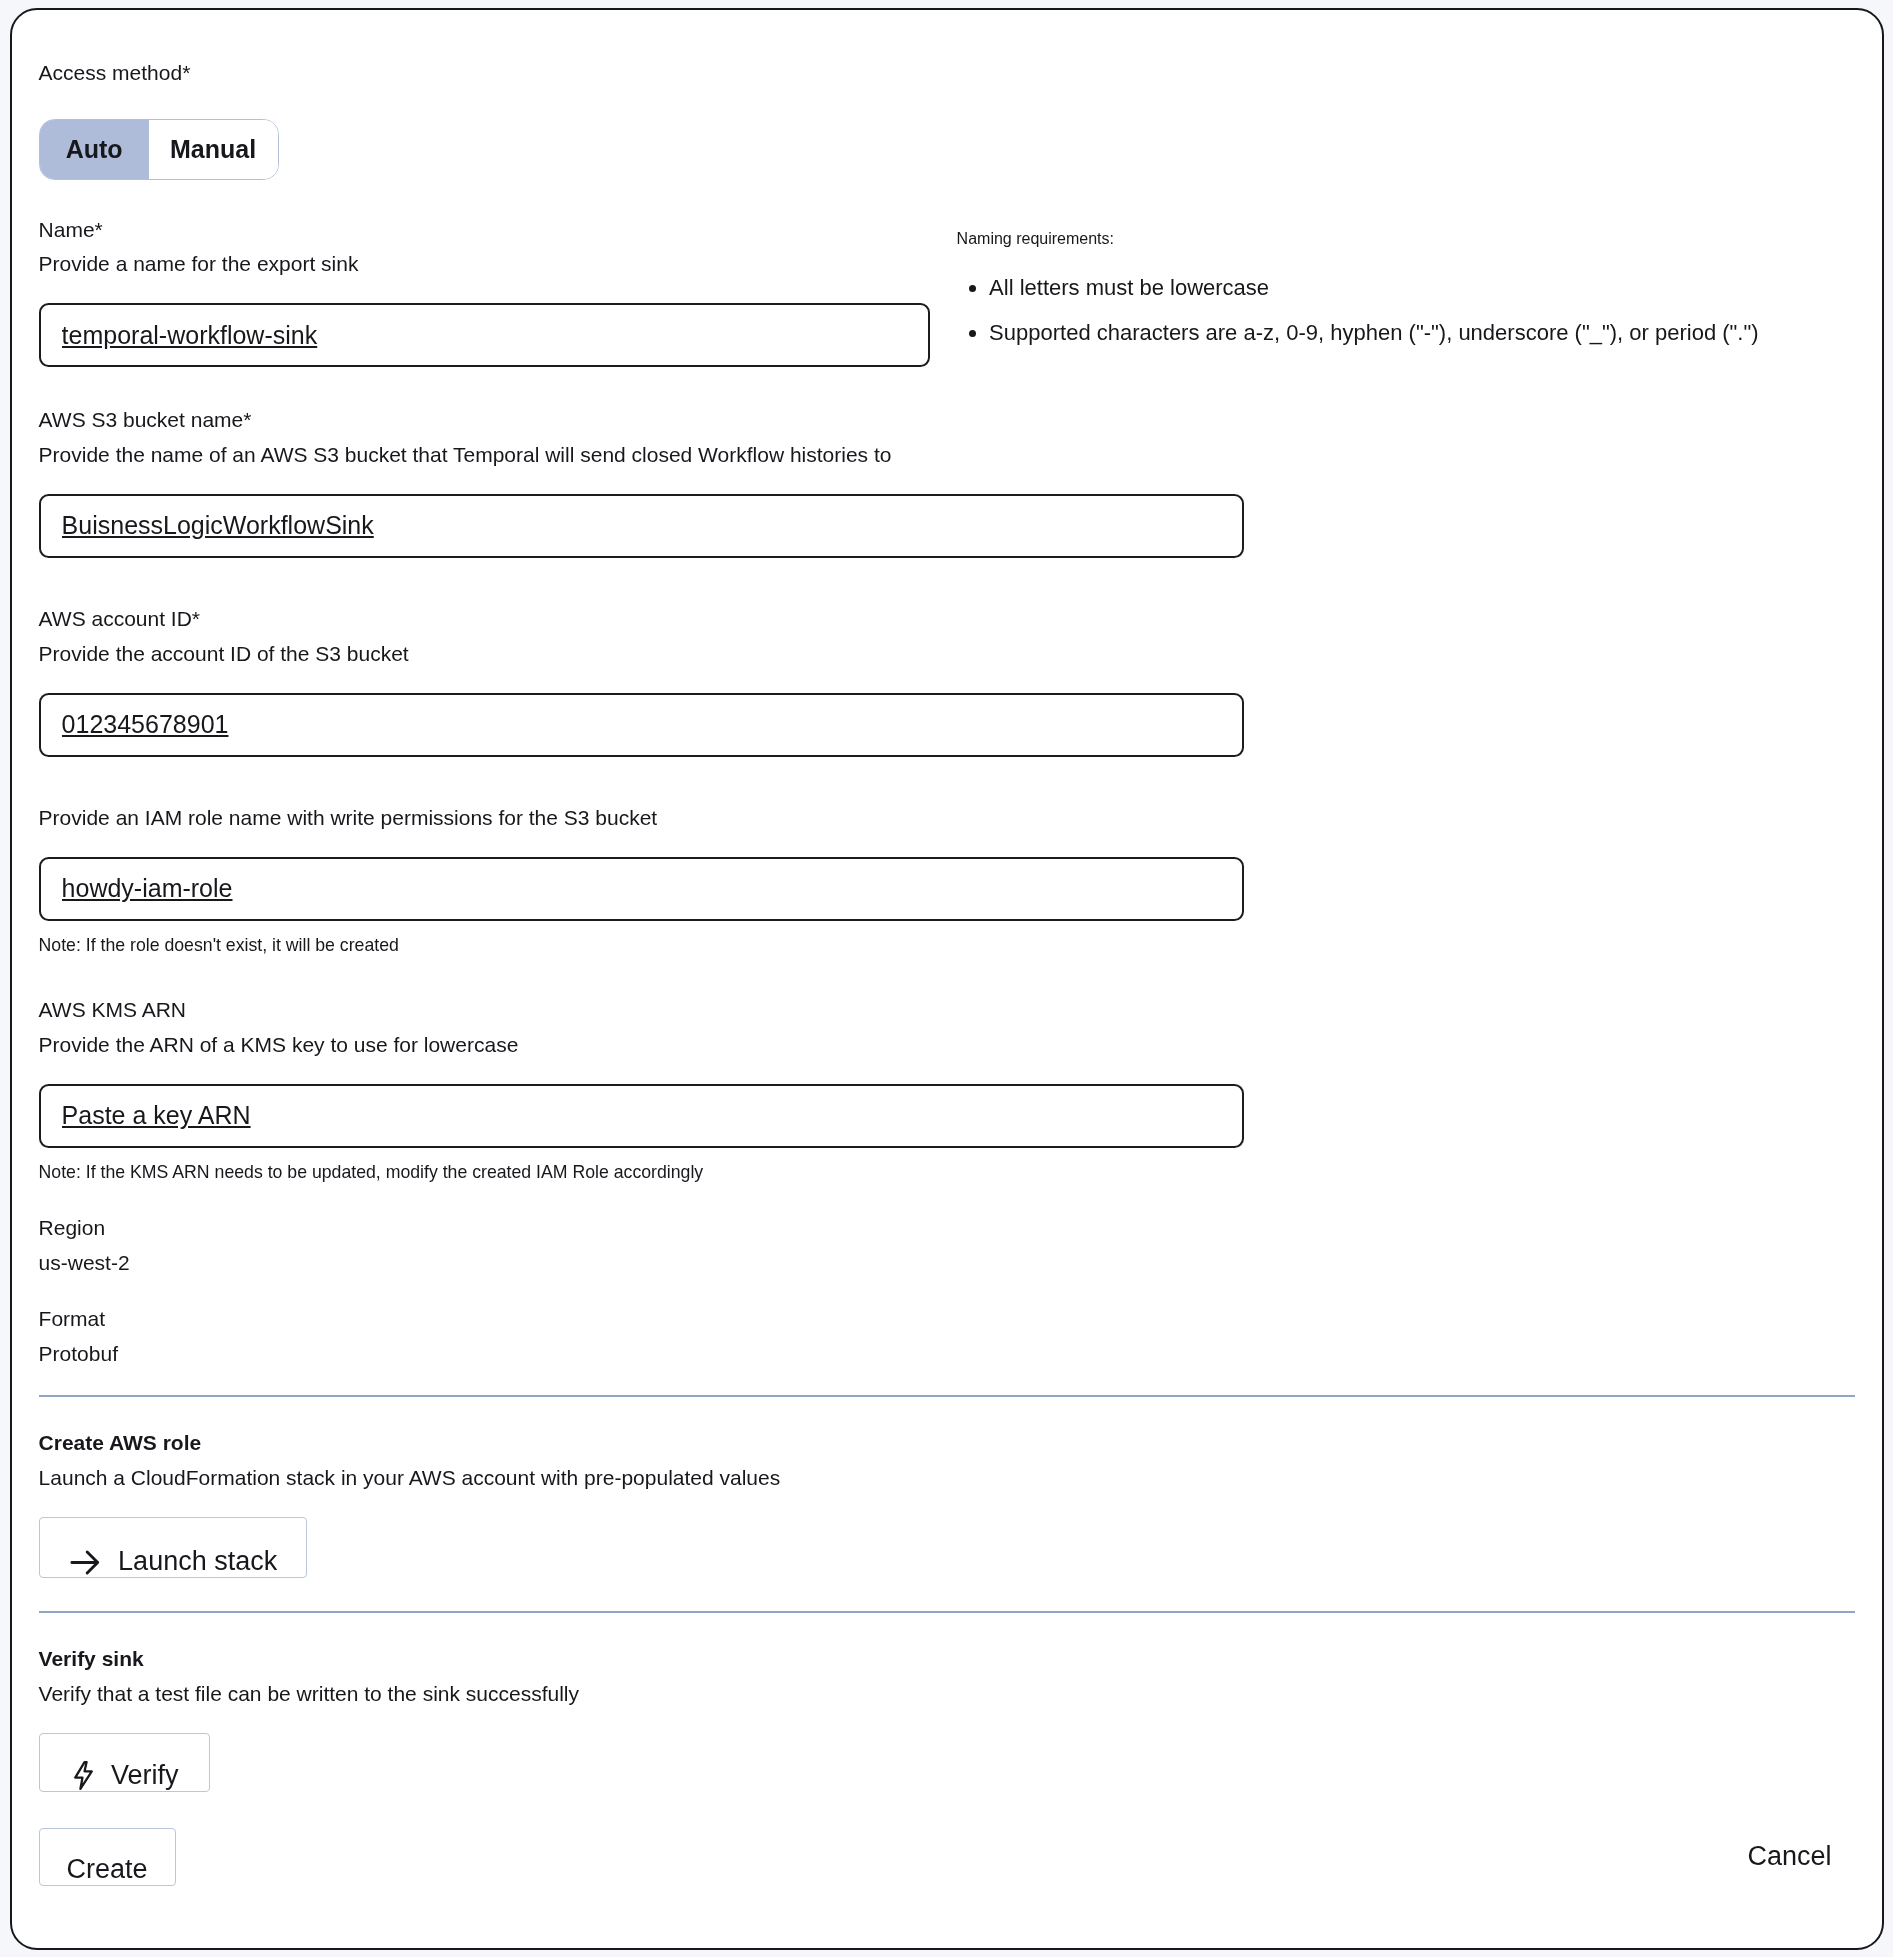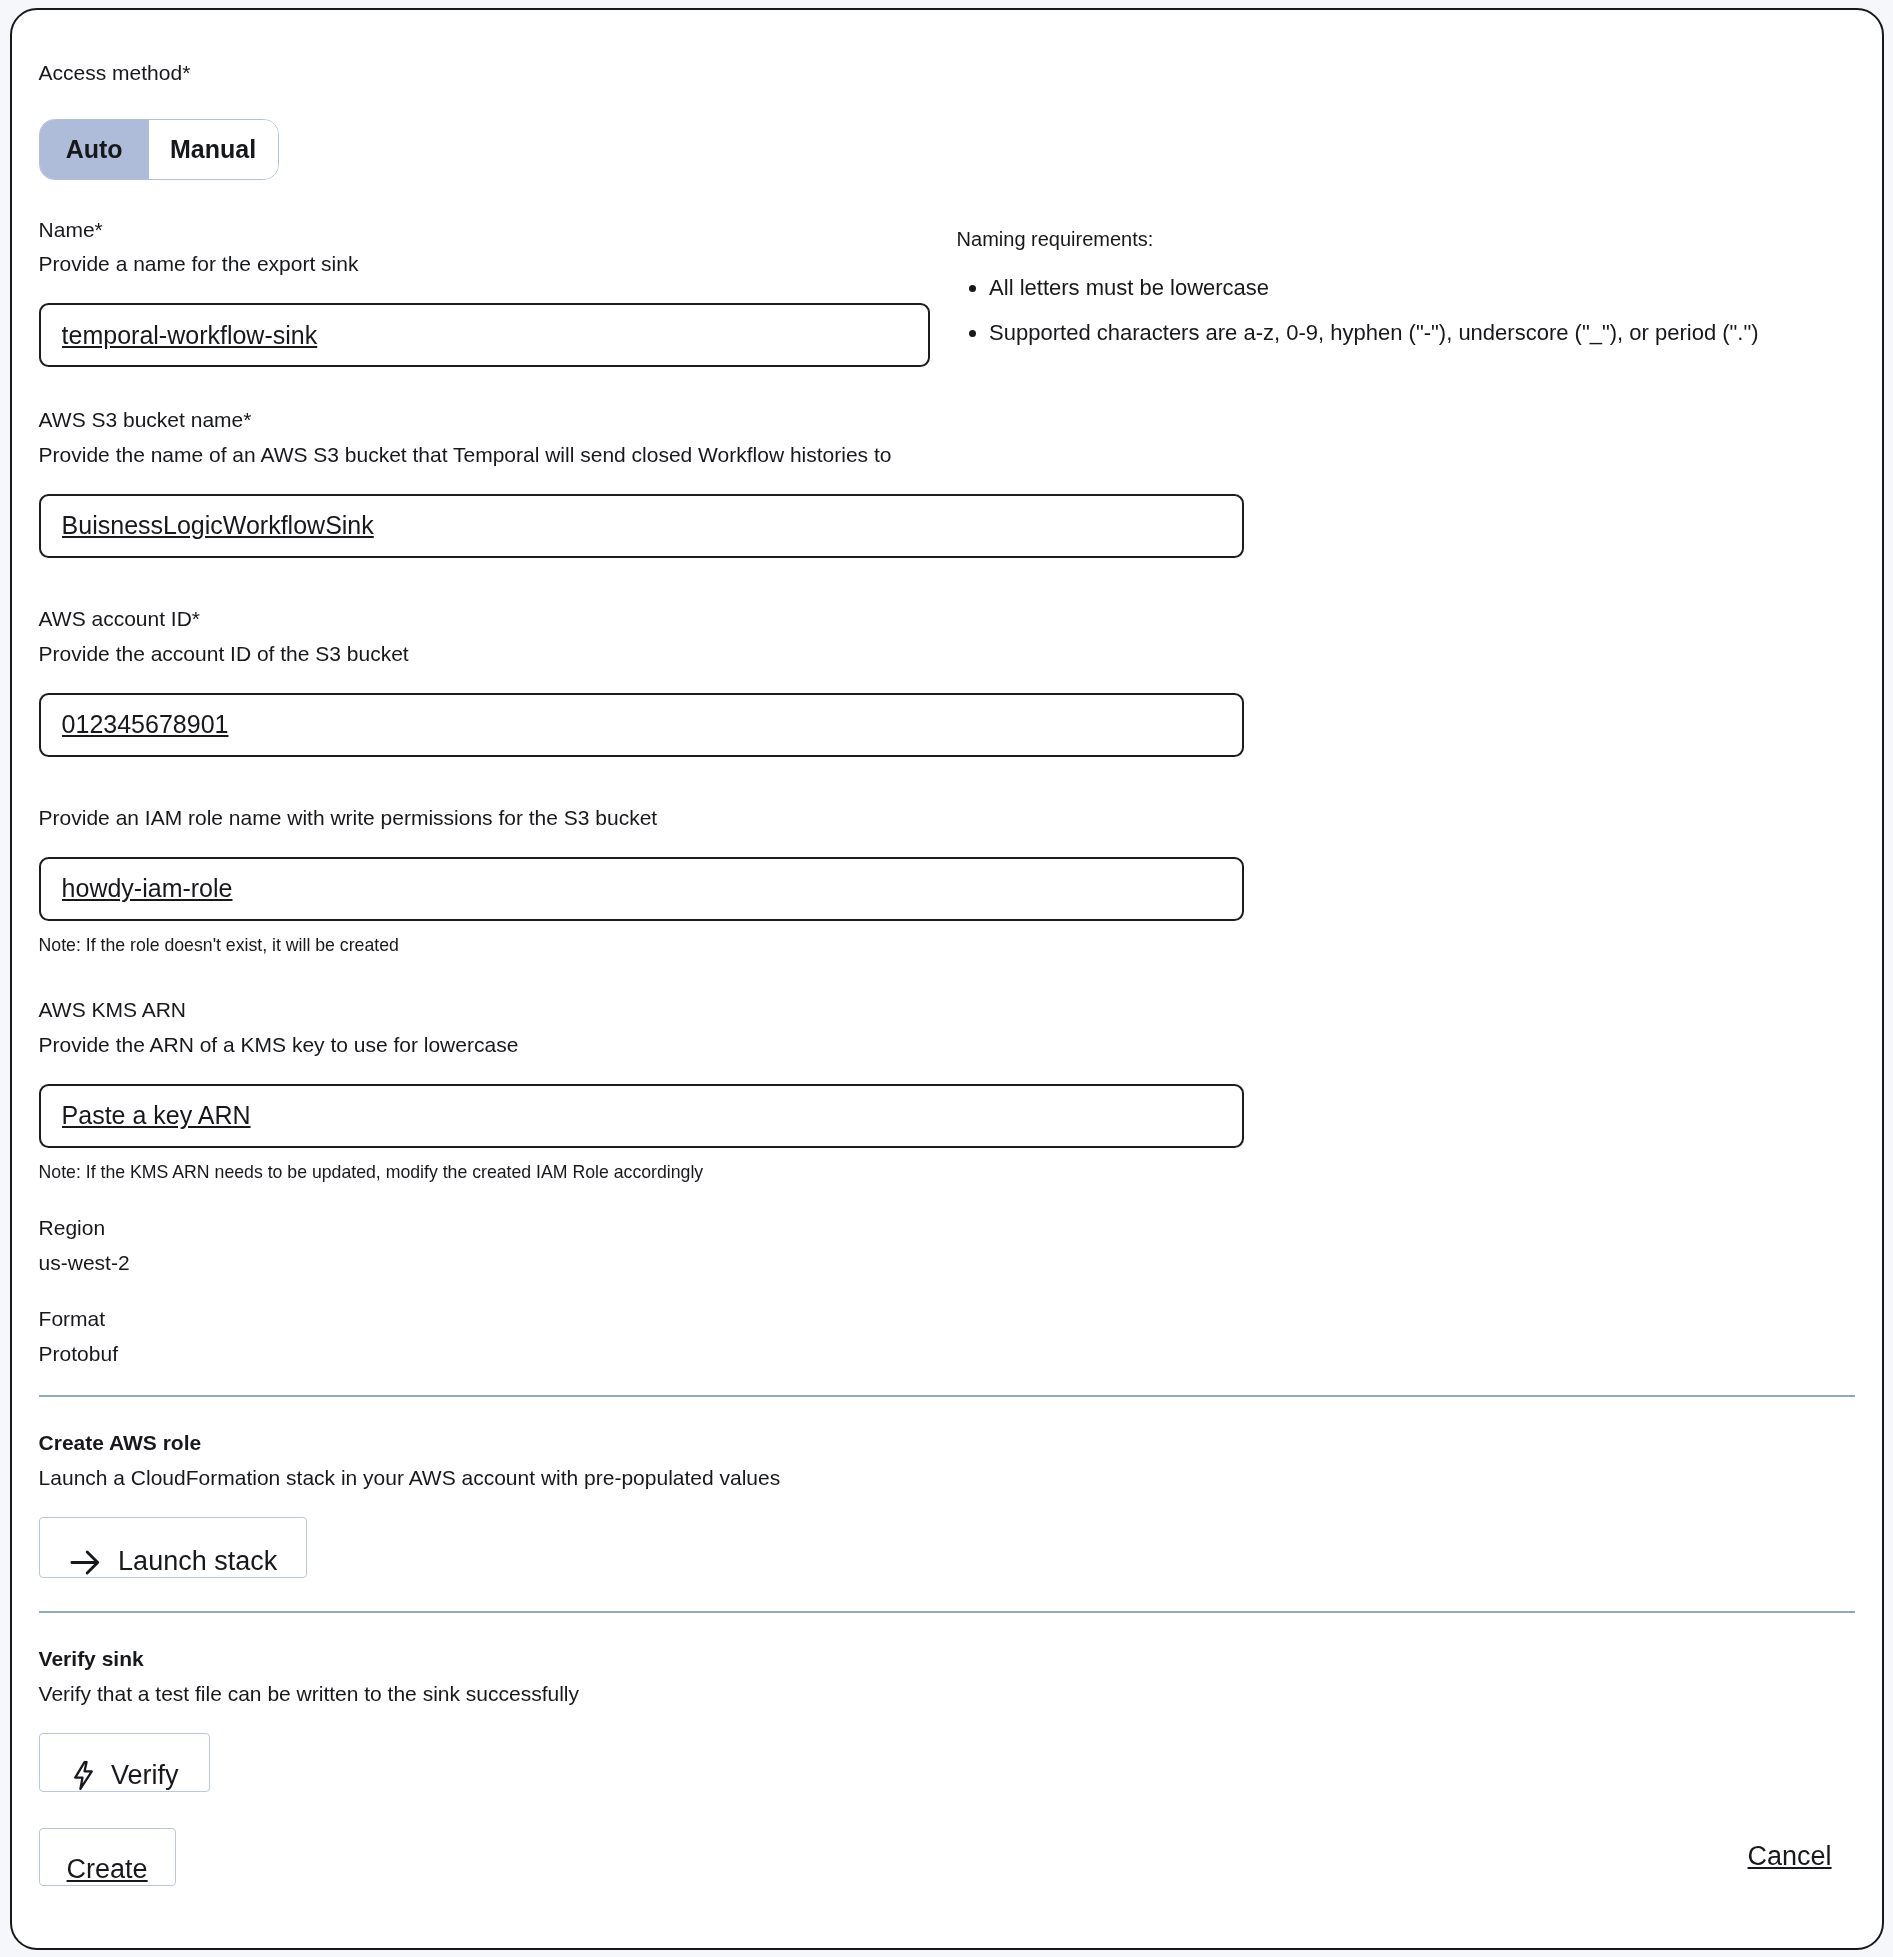--- a/index.html
+++ b/index.html
@@ -59,21 +59,21 @@
     font-family: "Liberation Sans", sans-serif;
     color: #17181c;
     background: #fff;
     width: 1205px;
     outline: none;
     text-decoration: underline;
   }
   input.text-input::placeholder { color: #17181c; opacity: 1; }
   input.narrow { width: 891px; }
 
-  .naming-title { font-size: 20px; line-height: 34px; }
+  .naming-title { font-size: 16px; line-height: 34px; }
   ul.naming-list { margin-top: 13.4px; padding-left: 32.5px; max-width: 860px; }
   ul.naming-list li { font-size: 22px; line-height: 36px; margin-top: 9.6px; }
 
   .section { margin-top: 46px; }
   .section.gap40 { margin-top: 38px; }
   .section.gap39 { margin-top: 37px; }
   .section.gap37 { margin-top: 28px; }
   .section.gap28 { margin-top: 27px; }
 
   .divider {
@@ -105,21 +105,20 @@
   .btn-create { height: 58px; padding: 0 27px; margin-top: 0; }
 
   .btn svg { display: block; }
 
   .footer {
     margin-top: 33px;
     display: flex;
     align-items: center;
     justify-content: space-between;
     padding-right: 23px;
-    text-decoration: underline;
   }
   .cancel-link {
     font-size: 27px;
     color: #17181c;
     cursor: pointer;
     background: none; border: none;
     font-family: "Liberation Sans", sans-serif;
   }
 </style>
 </head>

